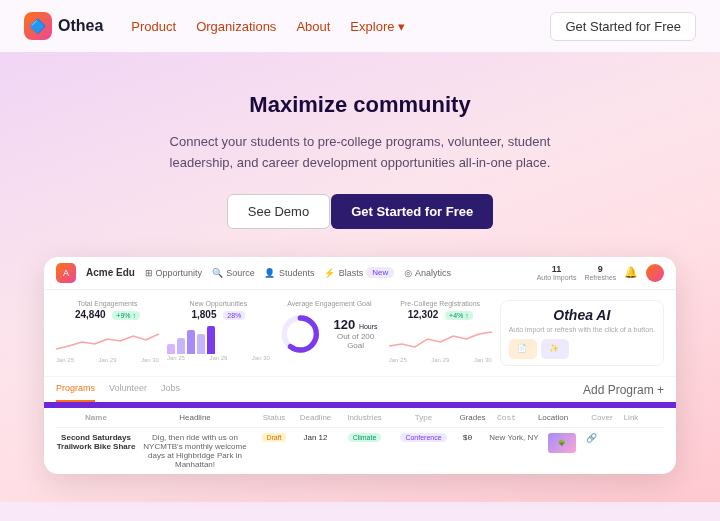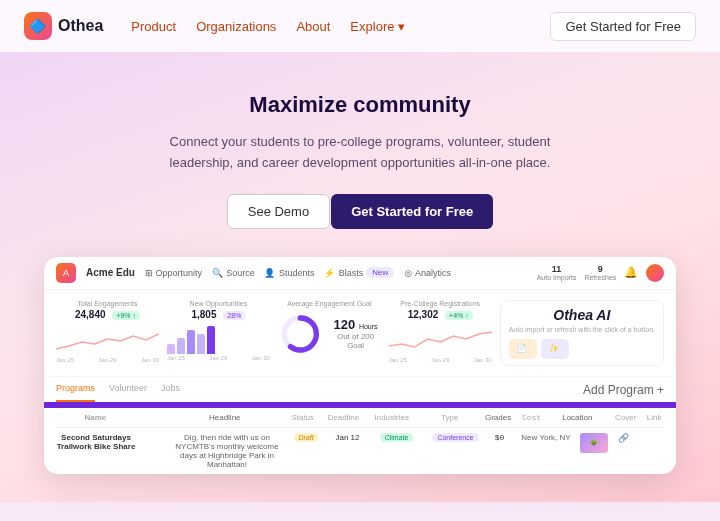--- a/index.html
+++ b/index.html
@@ -327,22 +327,22 @@
       display: flex;
       padding: 5px 0;
       gap: 4px;
       align-items: flex-start;
     }
     .td {
       font-size: 8px;
       color: #333;
     }
     .td-name { width: 80px; font-weight: 600; }
-    .td-headline { width: 110px; color: #666; margin-left: 32px; }
-    .td-status { width: 40px; font-style: italic; }
+    .td-headline { width: 110px; color: #666; }
+    .td-status { width: 40px; }
     .td-deadline { width: 35px; }
     .td-industries { width: 55px; }
     .td-type { width: 55px; }
     .td-grades { width: 35px; color: #666; }
     .td-cost { width: 25px; font-family: Liberation Mono, monospace; }
     .td-location { width: 60px; color: #666; }
     .td-cover { width: 30px; }
     .td-link { width: 20px; }
 
     .draft-badge {

